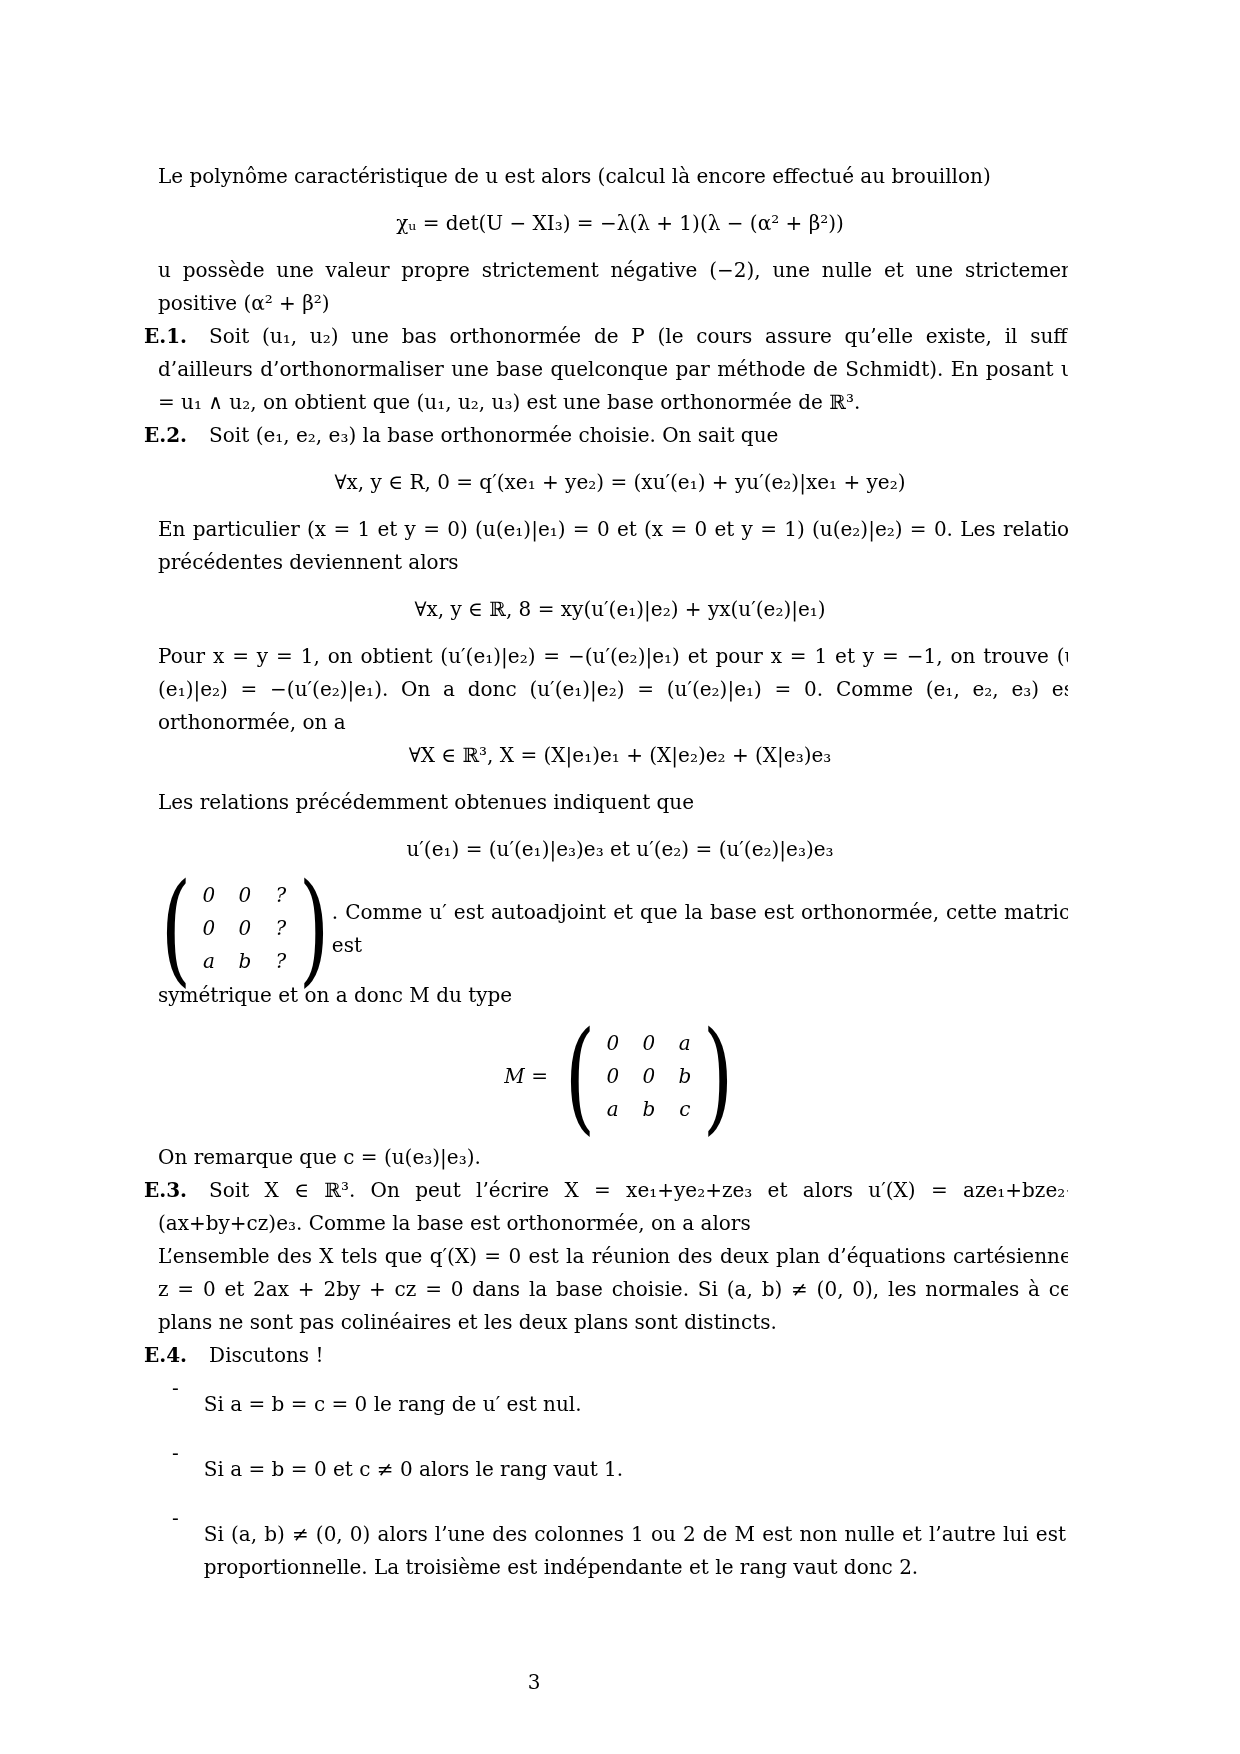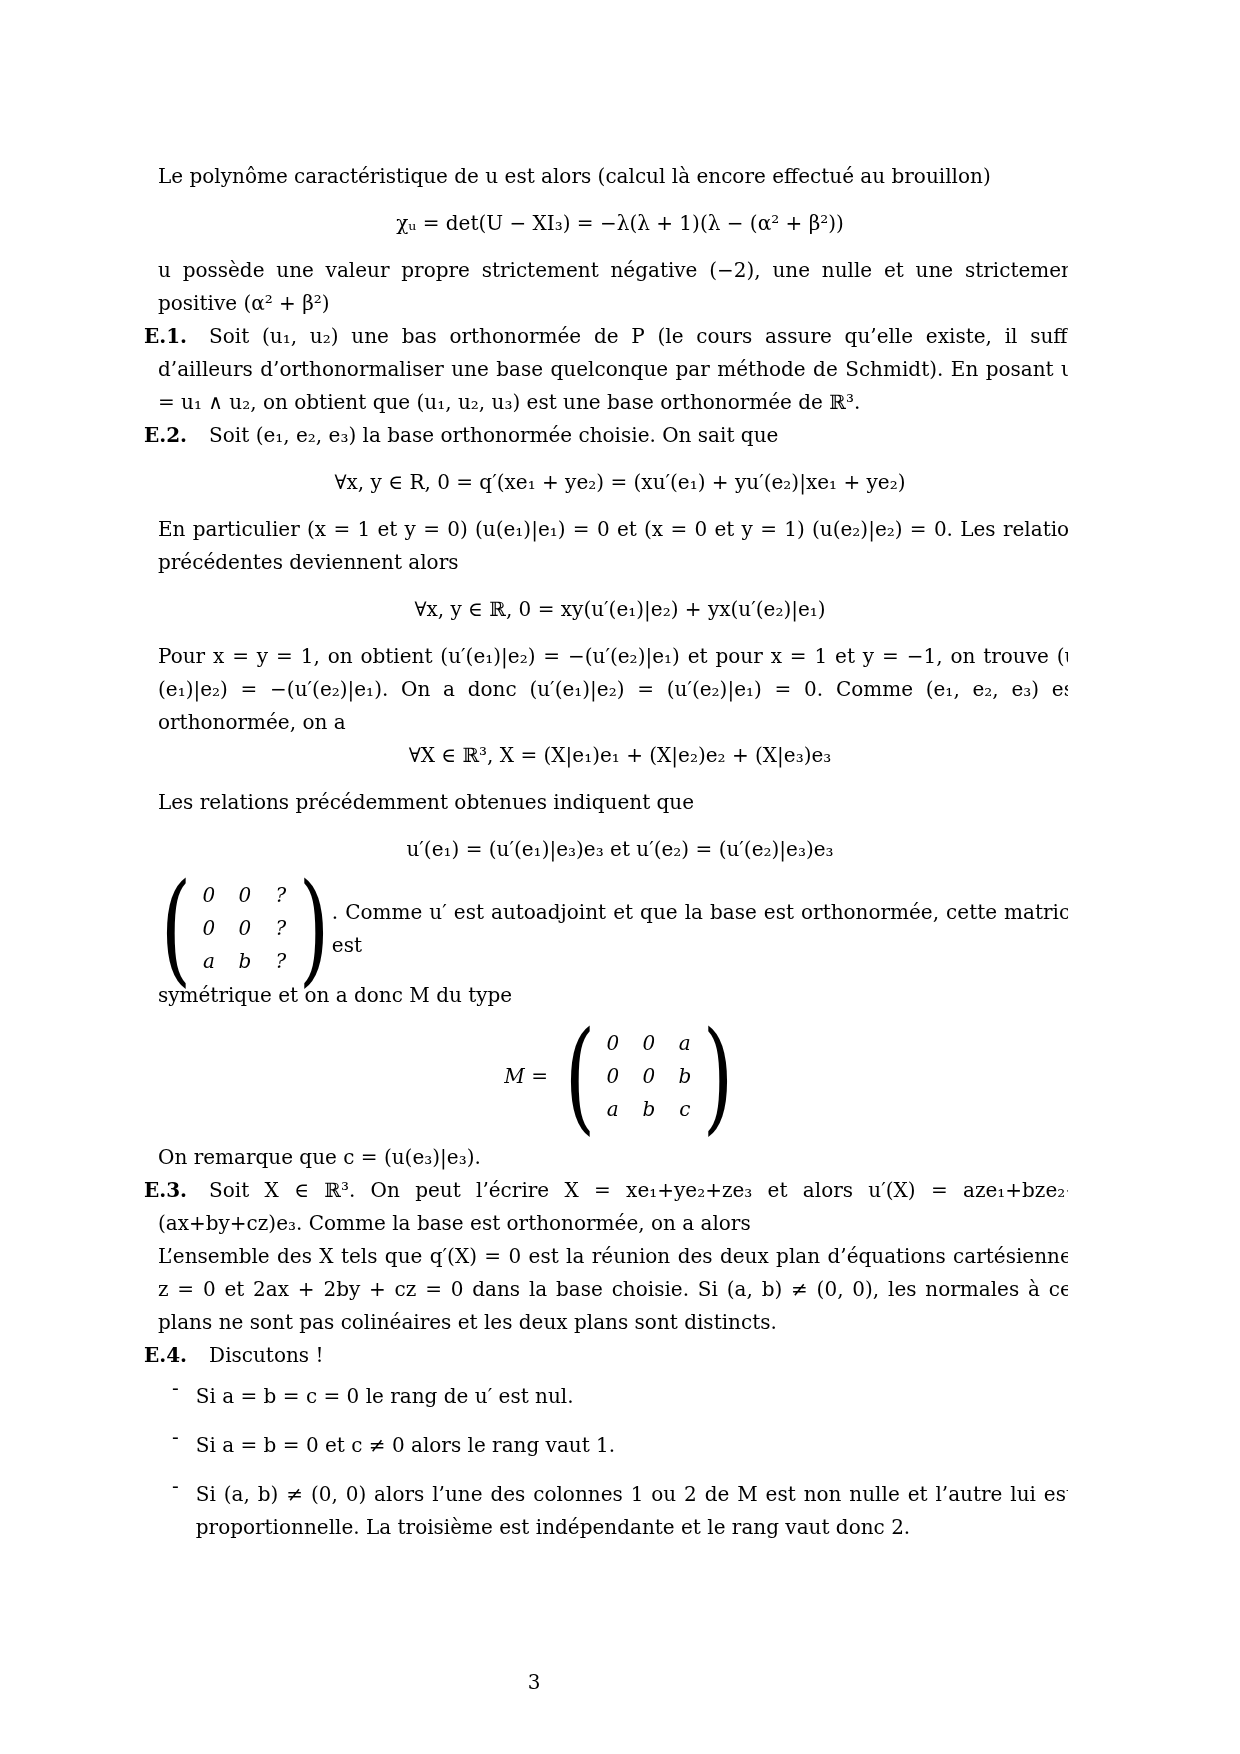--- a/index.html
+++ b/index.html
@@ -57,21 +57,21 @@
     align-items: center;
     gap: 14px;
     font-style: italic;
     margin: 16px 0;
     text-indent: 0;
   }
   
   .dlist { margin: 0; }
   .ditem { display: flex; gap: 9px; padding-left: 14px; }
   .ditem .dash { flex: none; }
-  .ditem .dtext { flex: 1; margin: 8px; text-align: justify; }
+  .ditem .dtext { flex: 1; margin: 16px; text-align: justify; }
   .pageno {
     position: absolute;
     left: 0; right: 0;
     bottom: 55px;
     text-align: center;
     font-size: 20px;
   }
 </style>
 </head>
 <body>
@@ -90,21 +90,21 @@
     </p>
 
     <p class="para item">
       <span class="label">E.2.</span><span>Soit (e₁, e₂, e₃) la base orthonormée choisie. On sait que</span>
     </p>
 
     <div class="display">∀x, y ∈ R,  0 = q′(xe₁ + ye₂) = (xu′(e₁) + yu′(e₂)|xe₁ + ye₂)</div>
 
     <p class="para">En particulier (x = 1 et y = 0) (u(e₁)|e₁) = 0 et (x = 0 et y = 1) (u(e₂)|e₂) = 0. Les relation précédentes deviennent alors</p>
 
-    <div class="display">∀x, y ∈ ℝ,  0 = xy(u′(e₁)|e₂) + yx(u′(e₂)|e₁)</div>
+    <div class="display">∀x, y ∈ ℝ,  8 = xy(u′(e₁)|e₂) + yx(u′(e₂)|e₁)</div>
 
     <p class="para">Pour x = y = 1, on obtient (u′(e₁)|e₂) = −(u′(e₂)|e₁) et pour x = 1 et y = −1, on trouve (u′(e₁)|e₂) = −(u′(e₂)|e₁). On a donc (u′(e₁)|e₂) = (u′(e₂)|e₁) = 0. Comme (e₁, e₂, e₃) est orthonormée, on a</p>
 
     <div class="display tight">∀X ∈ ℝ³,  X = (X|e₁)e₁ + (X|e₂)e₂ + (X|e₃)e₃</div>
 
     <p class="para">Les relations précédemment obtenues indiquent que</p>
 
     <div class="display">u′(e₁) = (u′(e₁)|e₃)e₃  et  u′(e₂) = (u′(e₂)|e₃)e₃</div>
 
 

